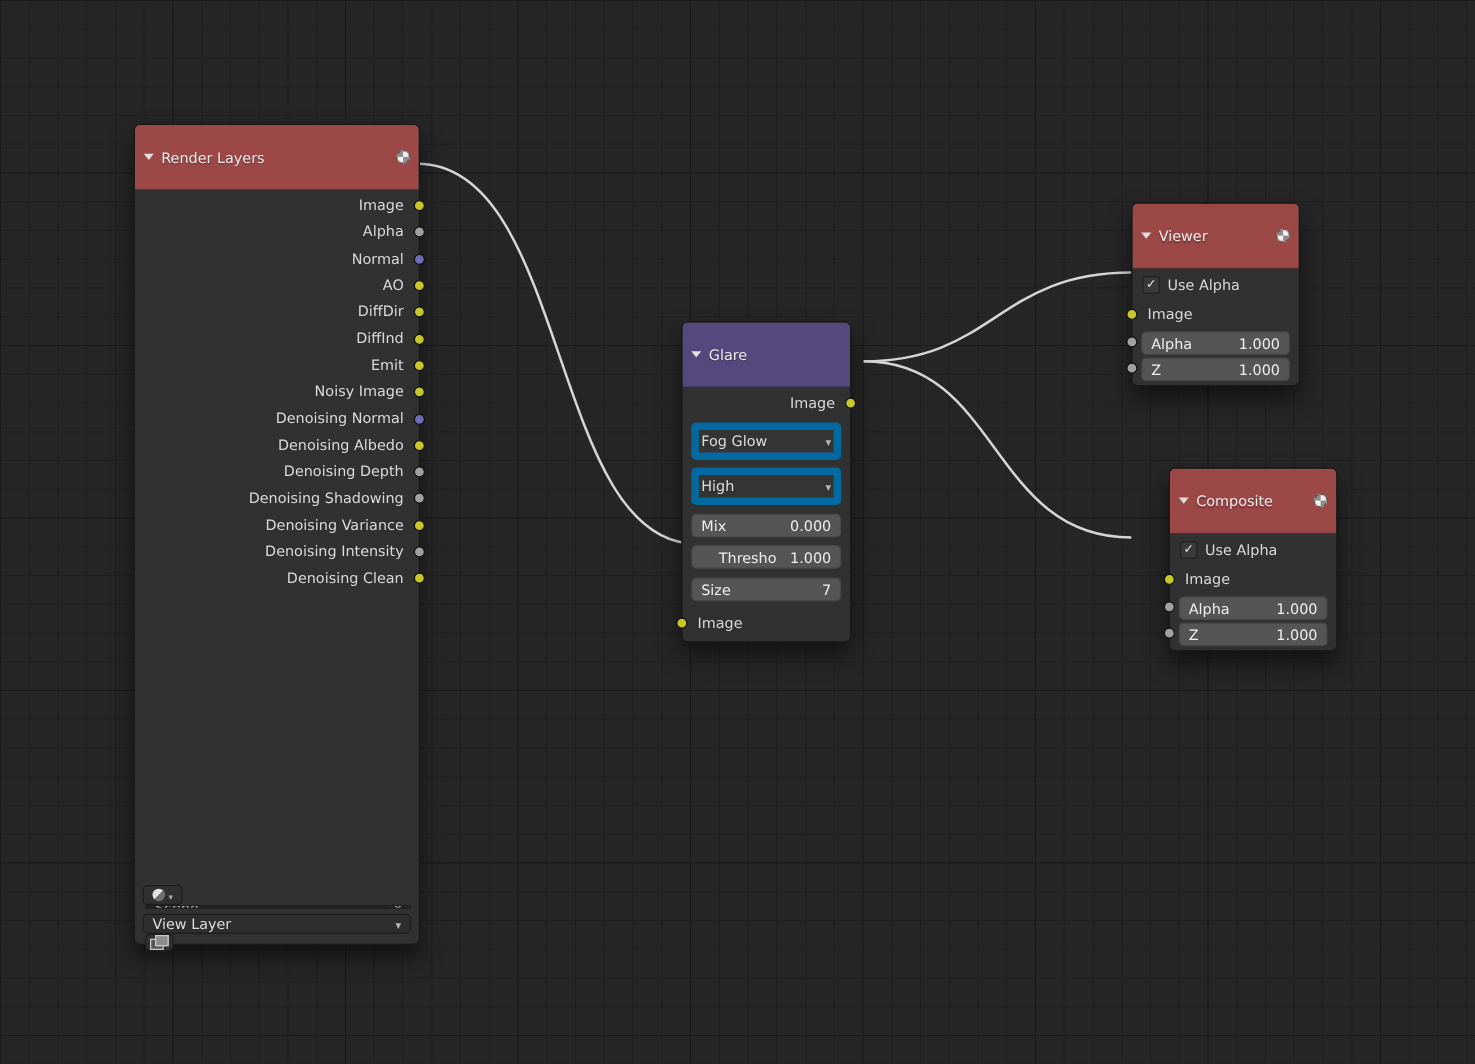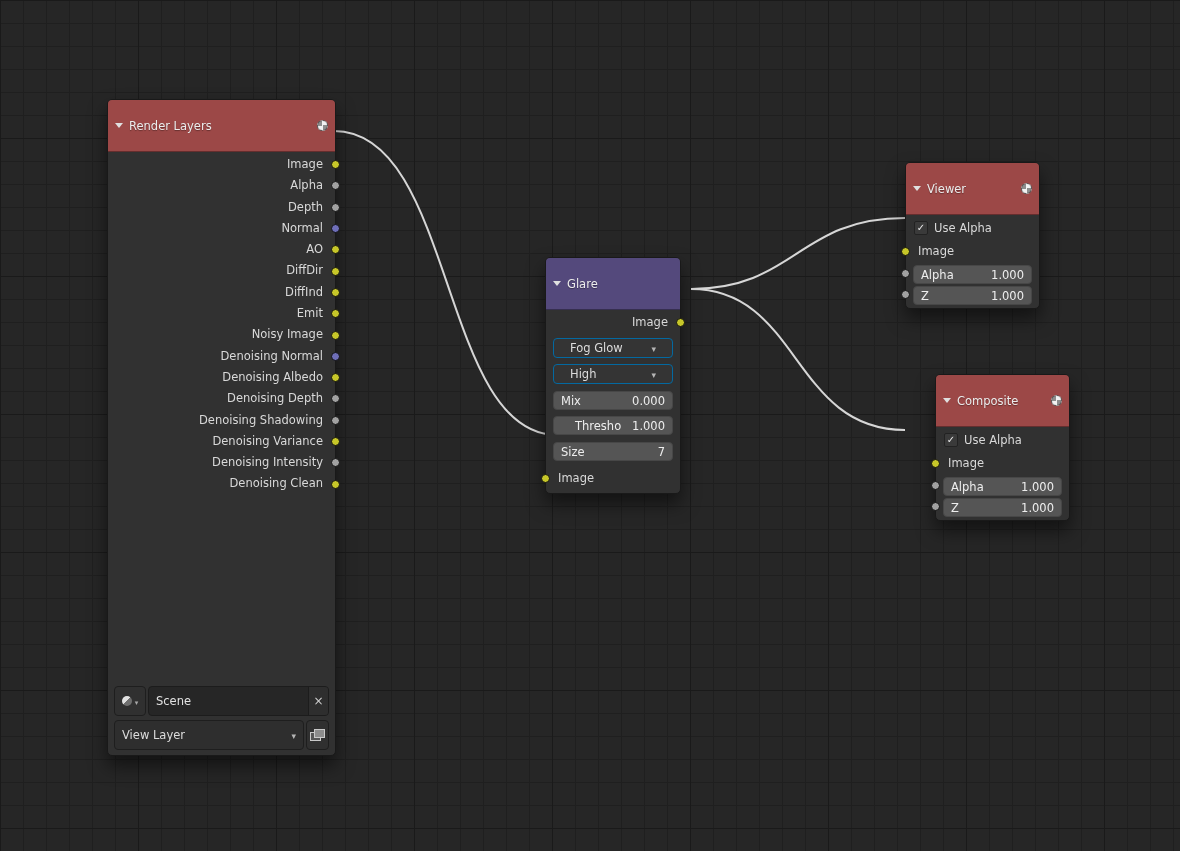--- a/index.html
+++ b/index.html
@@ -43,22 +43,22 @@
   .out-row{position:relative;height:21.3px;line-height:21.3px;text-align:right;padding-right:12px;}
   .in-row{position:relative;height:21px;line-height:21px;text-align:left;padding-left:12px;}
   .socket{position:absolute;top:50%;width:9px;height:9px;margin-top:-4.5px;border-radius:50%;
     border:1px solid #101010;box-sizing:border-box;}
   .socket.out{right:-5px;}
   .socket.in{left:-5px;}
   .sock-image{background:var(--socket-image,#c7c729);}
   .sock-value{background:var(--socket-value,#a1a1a1);}
   .sock-vector{background:var(--socket-vector,#6e6eb8);}
 
-  .select{height:18px;margin:0 7px;background:#343434;border:1px solid #0369a1;border-radius:4px;
-    display:flex;align-items:center;padding:0 16px;color:#dcdcdc;}
+  .select{height:18px;margin:0 7px;background:#343434;border:6px solid #0369a1;border-radius:4px;
+    display:flex;align-items:center;padding:0 2px;color:#dcdcdc;}
   .select .chev{margin-left:auto;}
   .chev::after{content:"▾";font-size:9px;color:#b5b5b5;}
   .slider{height:17px;margin:0 7px;background:#555;border:1px solid #474747;border-radius:4px;
     display:flex;align-items:center;padding:0 7px;color:#eee;}
   .slider .val{margin-left:auto;}
 
   .checkbox-row{display:flex;align-items:center;gap:6px;height:20px;padding:0 8px;}
   .checkbox{flex:none;width:12px;height:12px;background:#3a3a3a;border:1px solid #222;border-radius:2px;
     color:#ececec;font-size:10px;line-height:11px;text-align:center;}
   .checkbox.checked::after{content:"✓";}
@@ -72,21 +72,21 @@
   .g-in{margin-top:7px;margin-bottom:4px;}
 
   .v-cb{margin-top:3px;}
   .v-img{margin-top:3px;}
   .v-sl{position:relative;height:17px;margin-top:3px;}
   .v-sl2{margin-top:4px;}
   .v-sl .slider{height:17px;}
   .v-pad{height:5px;}
 
   .rl-bottom{position:absolute;left:6px;right:6px;bottom:5px;}
-  .rl-row{display:flex;height:30px;margin-top:4px;align-items:stretch;}
+  .rl-row{display:flex;height:19px;margin-top:4px;align-items:stretch;flex-direction:column;}
   .icon-btn{background:#303030;border:1px solid #1e1e1e;border-radius:4px;
     display:flex;align-items:center;justify-content:center;gap:3px;box-sizing:border-box;}
   .scene-btn{width:32px;}
   .scene-ball{width:10px;height:10px;border-radius:50%;background:linear-gradient(135deg,#e2e2e2 50%,#6f6f6f 50%);}
   .mini-chev::after{content:"▾";font-size:7px;color:#a8a8a8;}
   .text-field{flex:1;display:flex;align-items:center;background:#262626;border:1px solid #1c1c1c;
     border-radius:4px;margin-left:2px;overflow:hidden;}
   .tf-text{flex:1;padding:0 7px;color:#e2e2e2;}
   .x-btn{width:19px;align-self:stretch;display:flex;align-items:center;justify-content:center;
     background:#2e2e2e;border-left:1px solid #1c1c1c;color:#cfcfcf;}
@@ -119,24 +119,20 @@
     <div class="outputs">
       <div class="out-row">
         <span>Image</span>
         <span class="socket out sock-image"></span>
       </div>
       <div class="out-row">
         <span>Alpha</span>
         <span class="socket out sock-value"></span>
       </div>
       <div class="out-row">
-        <span>Depth</span>
-        <span class="socket out sock-value"></span>
-      </div>
-      <div class="out-row">
         <span>Normal</span>
         <span class="socket out sock-vector"></span>
       </div>
       <div class="out-row">
         <span>AO</span>
         <span class="socket out sock-image"></span>
       </div>
       <div class="out-row">
         <span>DiffDir</span>
         <span class="socket out sock-image"></span>

